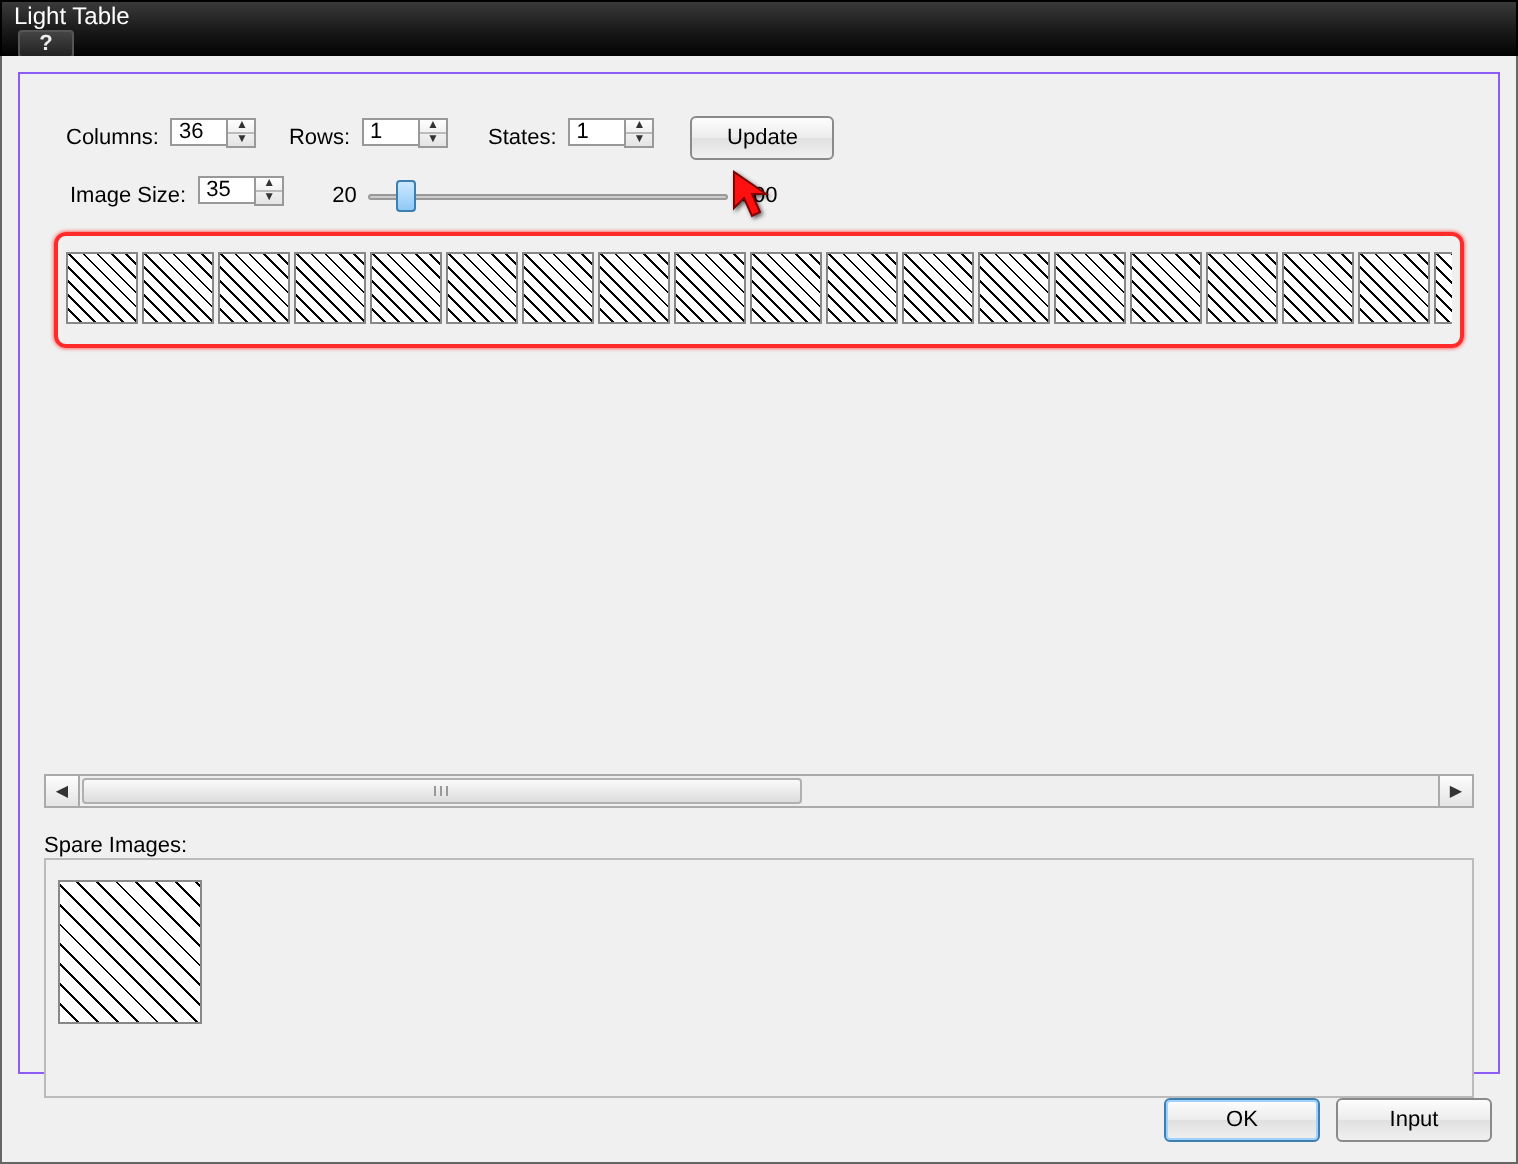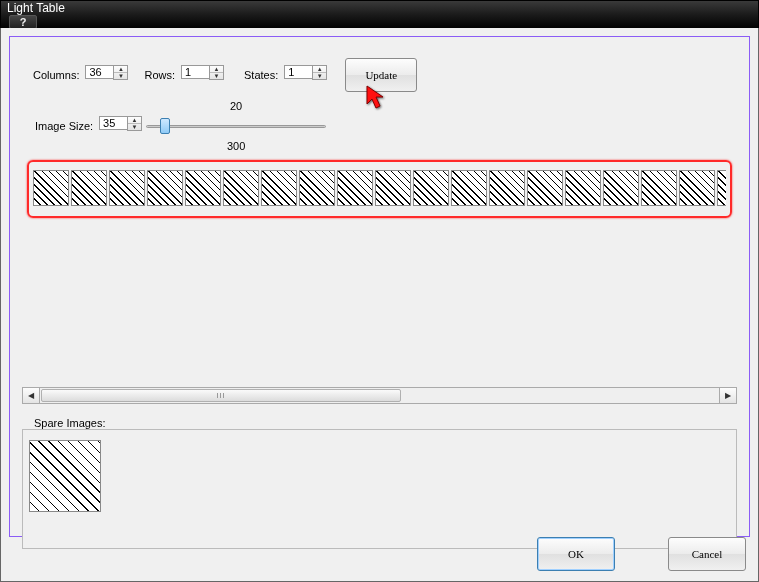--- a/index.html
+++ b/index.html
@@ -89,37 +89,36 @@
     background: linear-gradient(to bottom,#fdfdfd,#e4e4e4);
   }
   .spin .spinbtns div {
     flex:1;
     display:flex;align-items:center;justify-content:center;
     font-size:6px; line-height:1;
     color:#333;
   }
   .spin .spinbtns div:first-child { border-bottom:1px solid #bbb; }
   .btn {
-    height: 34px;
+    height: 22px;
     padding: 0 10px;
     border: 1px solid #8a8a8a;
     border-radius: 3px;
     background: linear-gradient(to bottom, #fdfdfd 0%, #ececec 49%, #e0e0e0 50%, #f0f0f0 100%);
-    font-family: Liberation Serif, serif;
+    font-family: Liberation Sans, sans-serif;
     font-size: 11px;
     cursor: default;
   }
   .btn-default {
     border-color: #3c7fb1;
     box-shadow: 0 0 0 1px #a0d0ff inset;
   }
   .slider-wrap {
     display:inline-flex; align-items:center; gap:6px;
-    margin-left: 0;
-    flex-direction: column;
+    margin-left: 20px;
   }
   .slider {
     position: relative;
     width: 180px; height: 16px;
   }
   .slider .track {
     position:absolute; top:7px; left:0; right:0; height:3px;
     background:#ccc; border:1px solid #999; border-radius:2px;
   }
   .slider .thumb {
@@ -196,21 +195,21 @@
     border:1px solid #888;
     background: repeating-linear-gradient(45deg,#fff 0 6px,#000 6px 7px);
     background-color:#fff;
     margin-top:4px;
   }
   .button-row {
     position:absolute;
     right:12px; bottom:10px;
     display:flex; gap:8px;
   }
-  .button-row .btn { width:78px;margin-left:45px; }
+  .button-row .btn { width:78px; }
   .cursor {
     position:absolute;
     top: 56px; left: 364px;
     width:22px; height:26px;
     pointer-events:none;
     z-index: 50;
   }
   .cursor svg { filter: drop-shadow(1px 1px 1px rgba(0,0,0,.6)); }
 </style>
 </head>
@@ -303,30 +302,30 @@
     <div class="hscroll" style="top:350px">
       <div class="arrow">◀</div>
       <div class="trackh">
         <div class="thumbh">
             <div class="gripper"></div>
           </div>
       </div>
       <div class="arrow">▶</div>
     </div>
 
-    <div class="group-label" style="position:absolute;left:24px;top:376px">Spare Images:</div>
+    <div class="group-label" style="position:absolute;left:12px;top:376px">Spare Images:</div>
     <div class="spare-panel">
       <div class="spare-thumb"></div>
     </div>
 
   </div>
 
   <div class="button-row">
     <button class="btn btn-default">OK</button>
-    <button class="btn">Cancel</button>
+    <button class="btn">Input</button>
   </div>
 
   <div class="cursor">
     <svg width="22" height="26" viewBox="0 0 22 26">
       <path d="M2 2 L2 20 L7 15 L11 24 L15 22 L11 13 L18 13 Z" fill="#ff1010" stroke="#800000" stroke-width="1"></path>
     </svg>
   </div>
 </div>
 
 </body></html>

